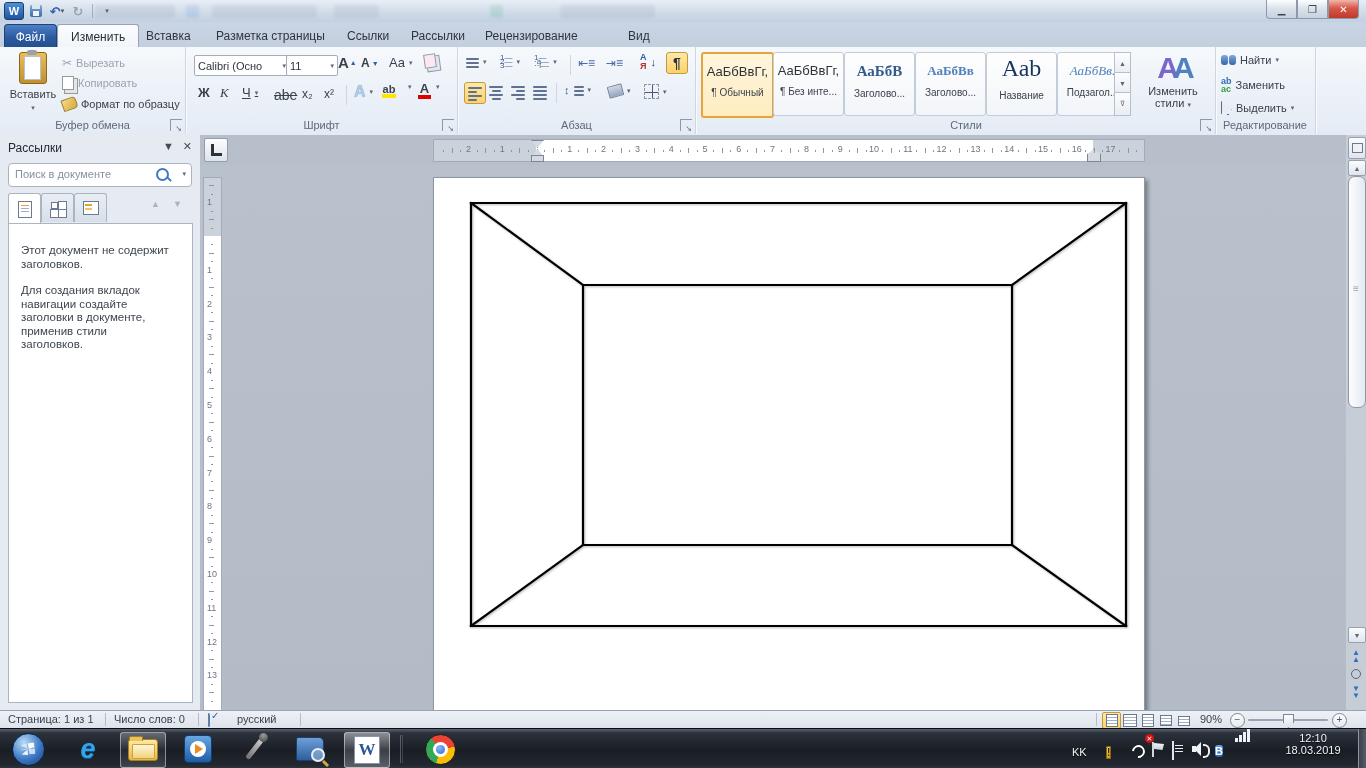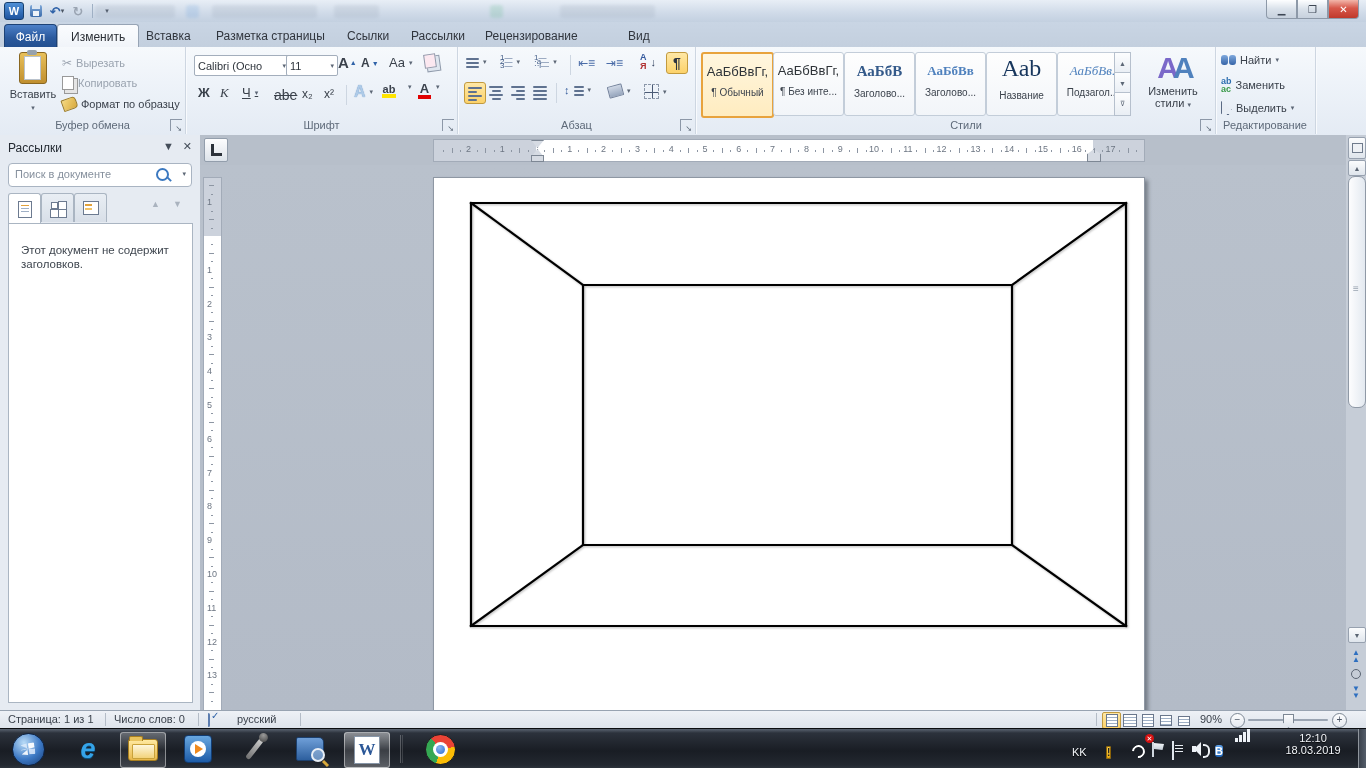--- a/index.html
+++ b/index.html
@@ -504,20 +504,21 @@
     <div class="navtab" style="left:41px;">
         <span class="grid-ic"></span>
       </div>
     <div class="navtab" style="left:74px;">
         <span class="res-ic"></span>
       </div>
     <div class="nav-x" style="right:40px;top:64px;color:#aab3bf;font-size:9px;">▲</div>
     <div class="nav-x" style="right:18px;top:64px;color:#aab3bf;font-size:9px;">▼</div>
     <div id="navbody">
       <div class="navmsg" style="top:20px;">Этот документ не содержит заголовков.</div>
+      <div class="navmsg" style="top:60px;">Для создания вкладок навигации создайте заголовки в документе, применив стили заголовков.</div>
     </div>
   </div>
 
   <div id="rulerband" class="abs">
     <div class="cornerL"></div>
     <div id="hruler">
       <div class="hzone" style="left:0;width:102px;"></div>
       <div class="hzone" style="left:659px;right:0;"></div>
       <div class="ind-top"></div>
       <div class="ind-bot"></div>

